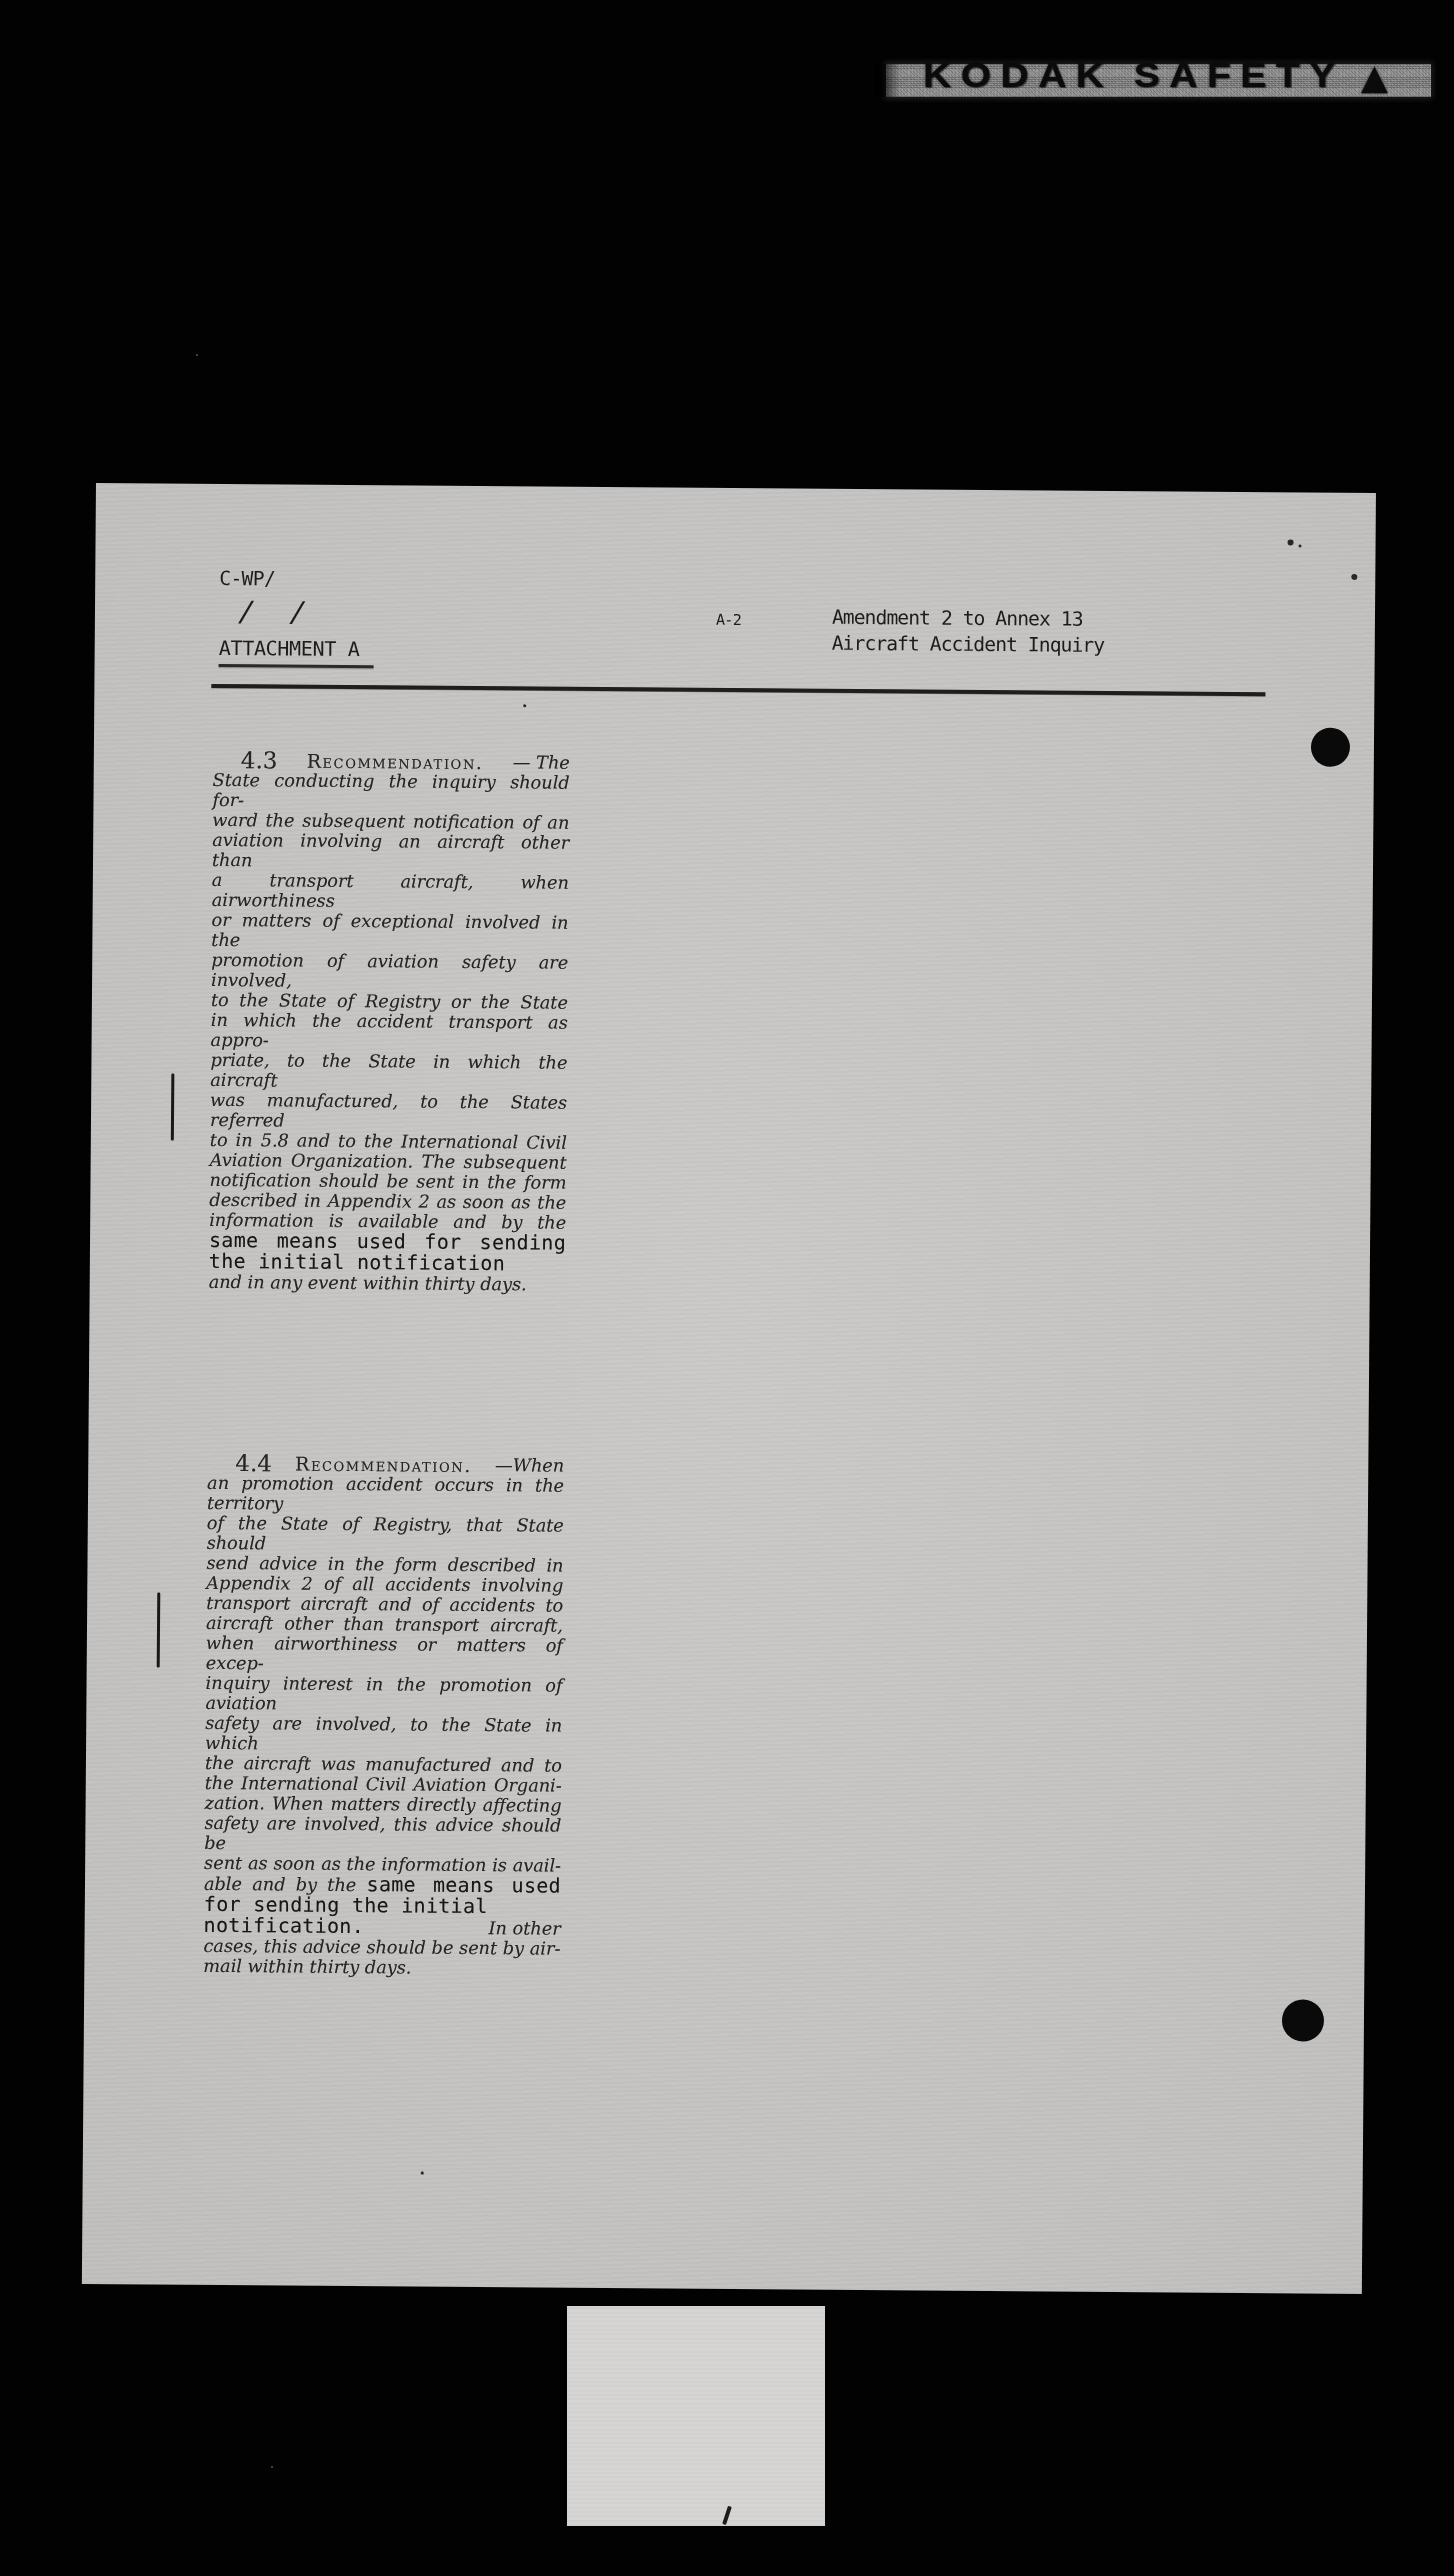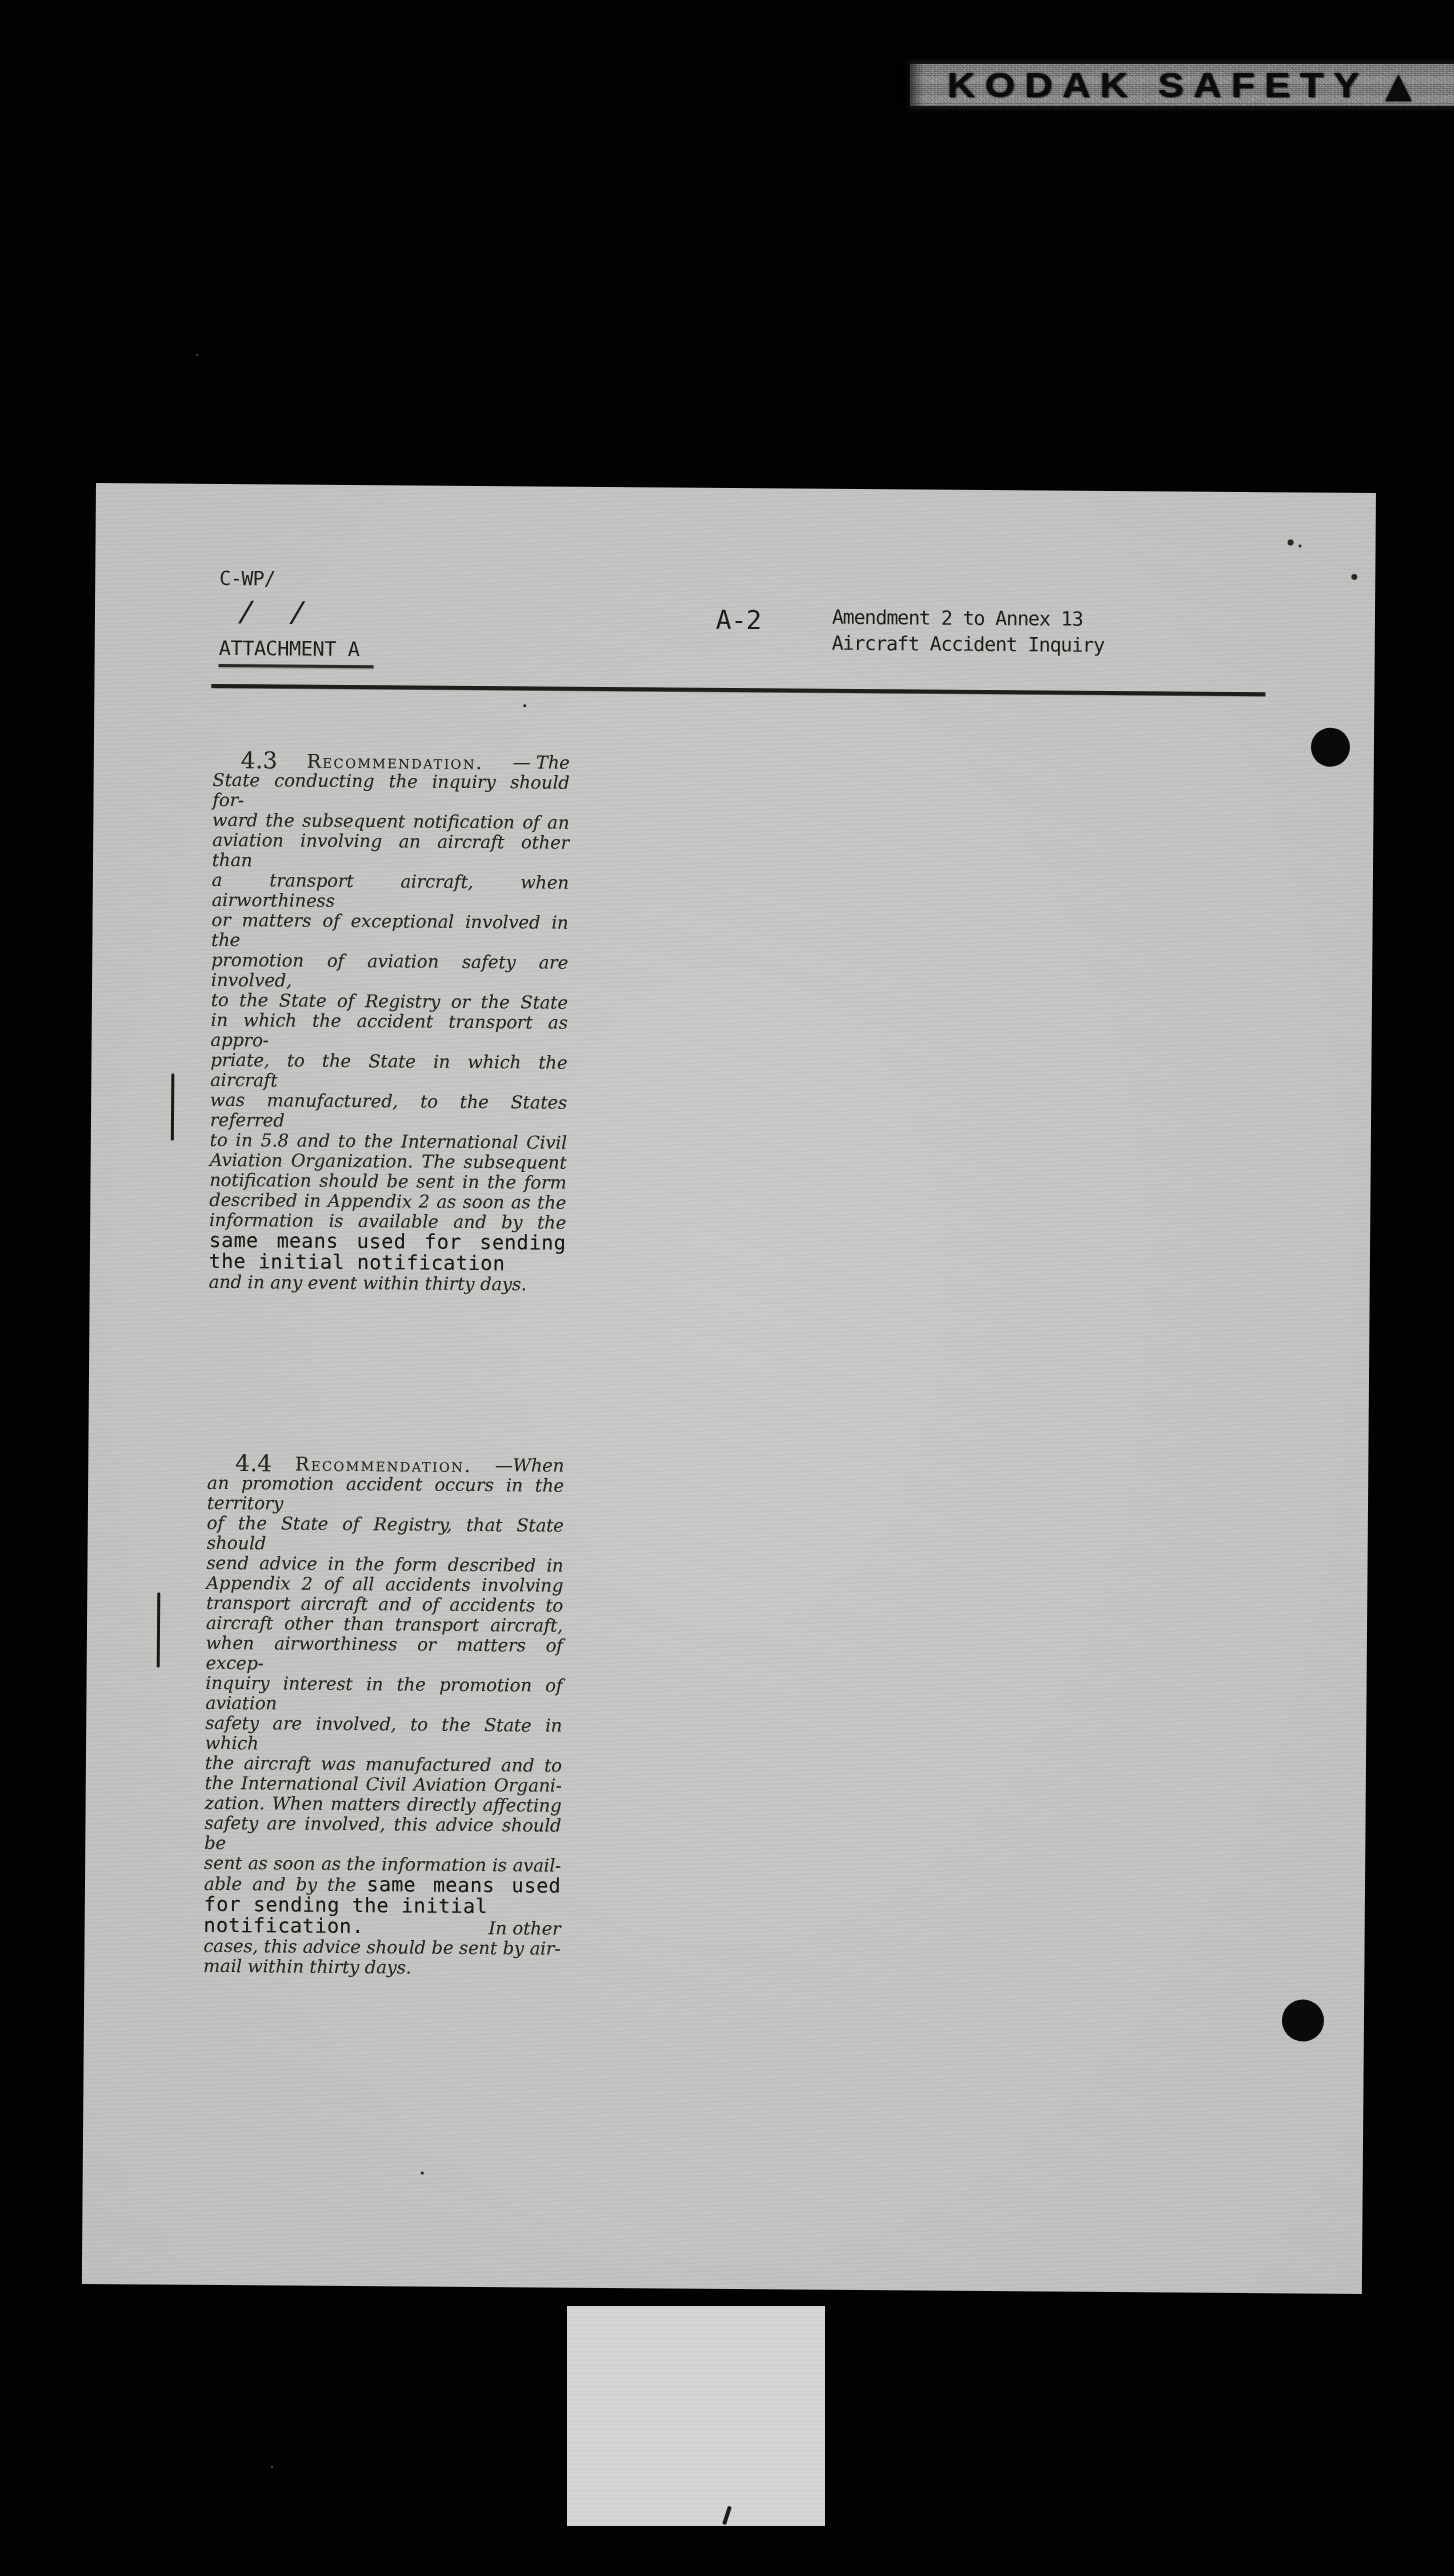--- a/index.html
+++ b/index.html
@@ -4,27 +4,27 @@
 <style>
   html,body{margin:0;padding:0;background:#000;}
   body{width:1455px;height:2576px;position:relative;overflow:hidden;
        font-family:"DejaVu Serif",serif;}
   .stage{position:absolute;inset:0;background:#020202;}
 
   
   .dust{position:absolute;border-radius:50%;background:#555;}
 
   
-  .film-band{position:absolute;left:910px;top:64px;width:545px;height:42px;
+  .film-band{position:absolute;left:886px;top:64px;width:545px;height:33px;
     background-color:#8d8d8d;
     background-image:
       repeating-linear-gradient(0deg, rgba(0,0,0,.22) 0 0.6px, transparent 0.6px 1.9px),
       repeating-linear-gradient(90deg, rgba(255,255,255,.10) 0 1.3px, transparent 1.3px 3.2px),
       repeating-linear-gradient(47deg, rgba(0,0,0,.18) 0 0.6px, transparent 0.6px 2.5px);
-    display:flex;align-items:center;
+    display:flex;align-items:flex-end;
     box-shadow:0 0 5.7px 1.9px rgba(120,120,120,.25);}
   .film-band::before{content:"";position:absolute;left:-11.4px;top:0;width:25px;height:100%;
     background:linear-gradient(90deg,#000 0,rgba(0,0,0,0) 100%);}
   .film-text{font-family:"Liberation Sans",sans-serif;font-weight:bold;
     font-size:39px;letter-spacing:9.5px;color:#0b0b0b;margin-left:37px;
     text-shadow:0 0 2.5px rgba(0,0,0,.75),1.3px 0.6px 0 rgba(0,0,0,.4);
     transform:scaleY(.92);white-space:nowrap;}
   .film-triangle{font-family:"DejaVu Sans",sans-serif;font-size:35px;color:#0b0b0b;
     margin-left:16.4px;text-shadow:0 0 2.5px rgba(0,0,0,.8);}
 
@@ -39,21 +39,21 @@
 
   .mono{font-family:"DejaVu Sans Mono",monospace;color:#1d1c19;}
 
   .hdr-left{position:absolute;left:124px;top:83px;}
   .ref-code{font-size:19.6px;letter-spacing:-0.6px;}
   .slashes{font-size:28px;letter-spacing:8.8px;margin:5px 0 0 19px;transform:skewX(-6deg);}
   .attachment{font-size:20px;letter-spacing:-0.3px;margin-top:7.6px;}
   .att-underline{width:155px;height:3.2px;background:#2c2a26;margin-top:4.4px;
      box-shadow:0 1.3px 0 rgba(44,42,38,.25);}
 
-  .page-code{position:absolute;left:621px;top:117px;font-size:26px;letter-spacing:-0.6px;}
+  .page-code{position:absolute;left:621px;top:123px;font-size:15px;letter-spacing:-0.6px;}
   .hdr-right{position:absolute;left:737px;top:116px;font-size:19.6px;
      letter-spacing:-0.9px;line-height:26px;white-space:nowrap;}
 
   .rule{position:absolute;left:117px;top:200px;width:1054px;height:3.8px;
      background:#1f1e1b;box-shadow:0 0.6px 0 rgba(31,30,27,.4);}
 
   
   .col{position:absolute;left:119px;top:266px;width:357px;}
   .para{display:block;}
   .p44{margin-top:161px;}

